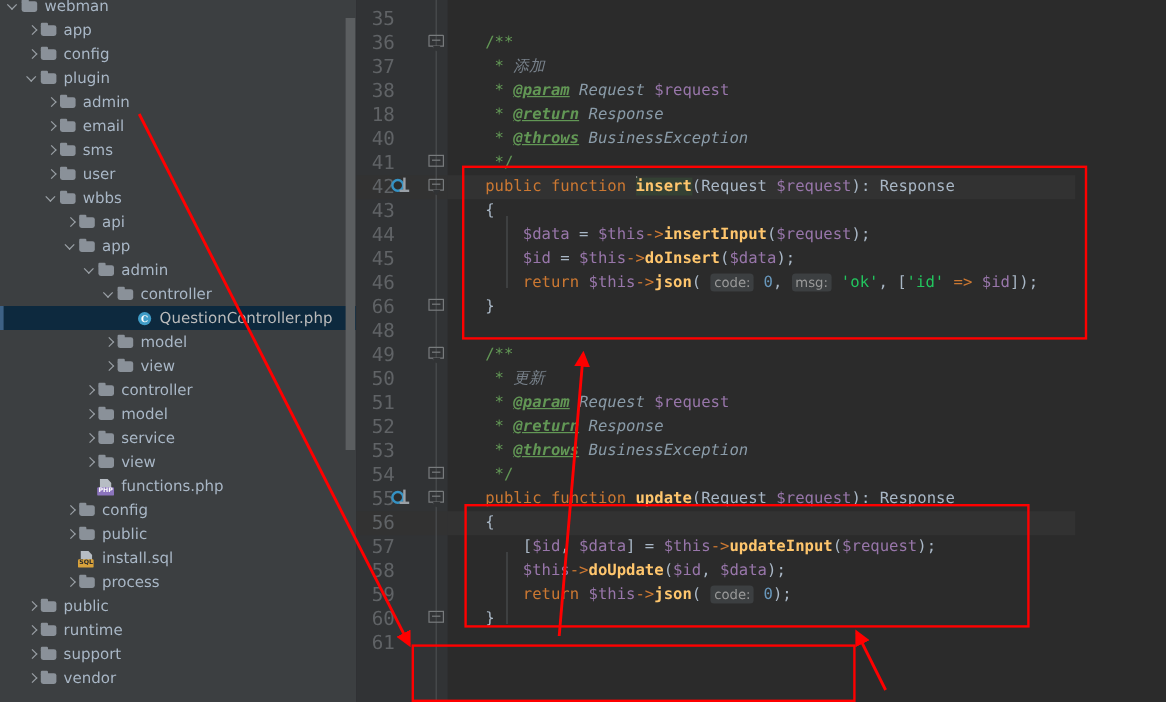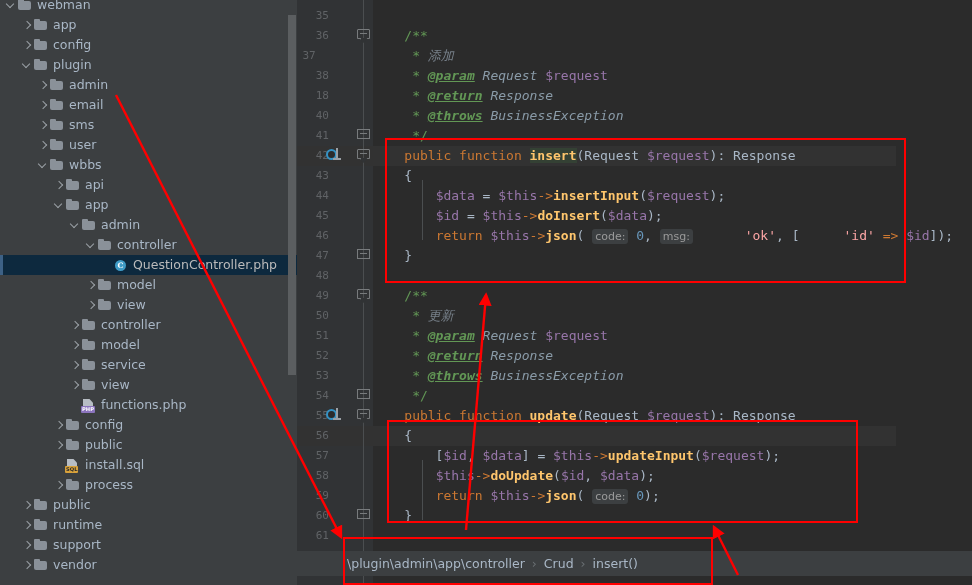--- a/index.html
+++ b/index.html
@@ -92,21 +92,21 @@
   #editor {
     position: absolute; left: 297px; top: 0; width: 675px; height: 585px;
     background: #2b2b2b;
   }
   #gutter {
     position: absolute; left: 0; top: 0; width: 76px; height: 585px;
     background: #313335;
   }
   .lnum {
     position: absolute; right: 44px; width: 40px; text-align: right;
-    font-family: "DejaVu Sans Mono", monospace; font-size: 11px;
+    font-family: "DejaVu Sans Mono", monospace; font-size: 16px;
     color: #606366; line-height: 20px; height: 20px;
   }
   #foldline {
     position: absolute; left: 66px; top: 0; width: 1px; height: 585px;
     background: #4b4e50;
   }
   .foldmark {
     position: absolute; left: 60px; width: 13px; height: 14px;
   }
   .foldmark .bx {
@@ -164,21 +164,21 @@
   }
   #curline-hl2-gutter {
     position: absolute; left: 0; top: 426px; width: 76px; height: 20px;
     background: #323232;
   }
 
   
   .kw  { color: #cc7832; }
   .fn  { color: #ffc66d; font-weight: bold; }
   .var { color: #9876aa; }
-  .str { color: #fca5a5; padding-left: 44px; }
+  .str { color: #22c55e; }
   .num { color: #6897bb; }
   .cmt { color: #629755; }
   .doctxt { color: #77808a; font-style: italic; }
   .tag { color: #629755; text-decoration: underline; font-style: italic; font-weight: bold;}
   .typ { color: #8a9ba8; font-style: italic; }
   .plain { color: #a9b7c6; }
   .hint {
     color: #9a9a9a; background: #3c3f41; font-size: 11px;
     padding: 1px 3px; border-radius: 3px; font-family: "DejaVu Sans", sans-serif;
   }
@@ -252,31 +252,31 @@
   <div id="editor">
     <div id="curline-hl"></div>
     <div id="curline-hl2"></div>
 
     <div id="gutter">
       <div id="curline-hl-gutter"></div>
       <div id="curline-hl2-gutter"></div>
       <div id="linenums">
           <div class="lnum" style="top: 6px;">35</div>
           <div class="lnum" style="top: 26px;">36</div>
-          <div class="lnum" style="top: 46px; text-align: center;">37</div>
+          <div class="lnum" style="top: 46px;">37</div>
           <div class="lnum" style="top: 66px;">38</div>
           <div class="lnum" style="top: 86px;">18</div>
           <div class="lnum" style="top: 106px;">40</div>
           <div class="lnum" style="top: 126px;">41</div>
           <div class="lnum" style="top: 146px;">42</div>
           <div class="lnum" style="top: 166px;">43</div>
           <div class="lnum" style="top: 186px;">44</div>
           <div class="lnum" style="top: 206px;">45</div>
           <div class="lnum" style="top: 226px;">46</div>
-          <div class="lnum" style="top: 246px;">47</div>
+          <div class="lnum" style="top: 246px;">66</div>
           <div class="lnum" style="top: 266px;">48</div>
           <div class="lnum" style="top: 286px; margin-left: 12px;">49</div>
           <div class="lnum" style="top: 306px;">50</div>
           <div class="lnum" style="top: 326px;">51</div>
           <div class="lnum" style="top: 346px;">52</div>
           <div class="lnum" style="top: 366px;">53</div>
           <div class="lnum" style="top: 386px;">54</div>
           <div class="lnum" style="top: 406px;">55</div>
           <div class="lnum" style="top: 426px;">56</div>
           <div class="lnum" style="top: 446px;">57</div>
@@ -392,23 +392,20 @@
       <div class="cline" style="top:466px"><span class="plain">        </span><span class="var">$this</span><span class="kw">-&gt;</span><span class="fn">doUpdate</span><span class="plain">(</span><span class="var">$id</span><span class="plain">, </span><span class="var">$data</span><span class="plain">);</span></div>
 
       <div class="cline" style="top:486px"><span class="plain">        </span><span class="kw">return </span><span class="var">$this</span><span class="kw">-&gt;</span><span class="fn">json</span><span class="plain">( </span><span class="hint">code:</span><span class="num"> 0</span><span class="plain">);</span></div>
 
       <div class="cline" style="top:506px"><span class="plain">    }</span></div>
 
       <div class="cline" style="top:526px"></div>
     </div>
   </div>
 
-  <div id="breadcrumb">
-    <span>\plugin\admin\app\controller</span><span class="sep">›</span><span>Crud</span><span class="sep">›</span><span>insert()</span>
-  </div>
 
   <div class="annot-box" style="left:385px; top:138px; width:521px; height:145px;"></div>
   <div class="annot-box" style="left:387px; top:420px; width:471px; height:103px;"></div>
   <div class="annot-box" style="left:343px; top:537px; width:370px; height:48px;"></div>
 
   <svg class="overlay" viewBox="0 0 972 585">
     <defs>
       <marker id="ah" viewBox="0 0 10 10" refX="8" refY="5" markerWidth="5.5" markerHeight="5.5" orient="auto-start-reverse">
         <path d="M 0 0 L 10 5 L 0 10 z" fill="#ff0000"></path>
       </marker>

